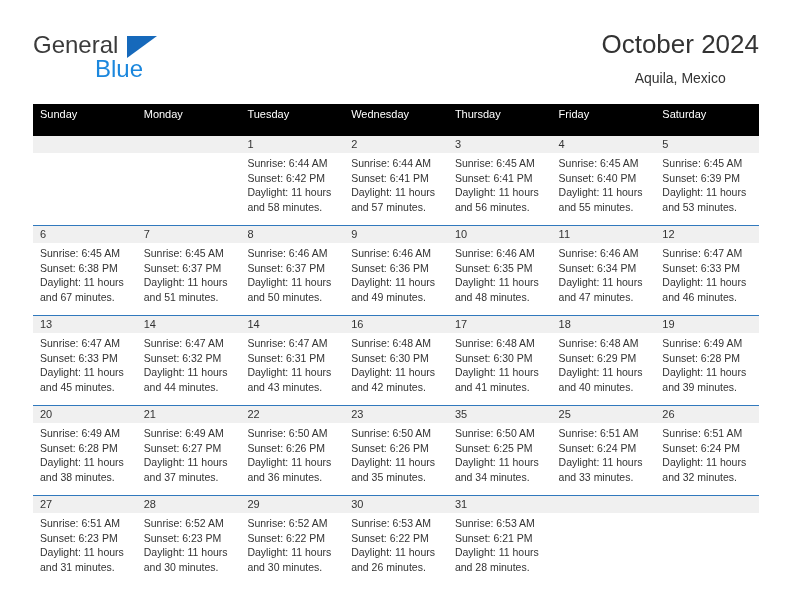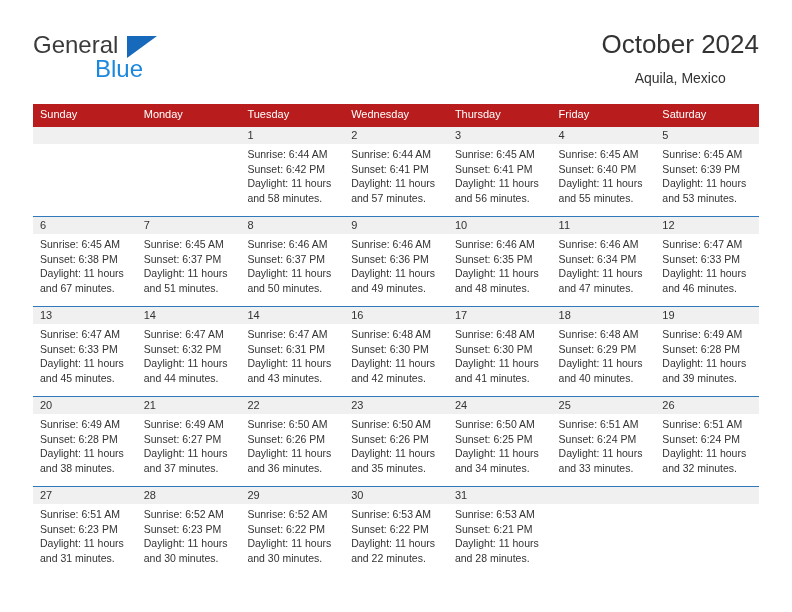--- a/index.html
+++ b/index.html
@@ -86,22 +86,22 @@
 
   
   .calendar {
     position: absolute;
     left: 33px;
     top: 104px;
     width: 726px;
   }
   .dow-row {
     display: flex;
-    background: #b91c1c;
-    height: 23px;
+    background: #000000;
+    height: 32px;
   }
   .dow {
     flex: 1 1 0;
     color: #ffffff;
     font-size: 11px;
     line-height: 21px;
     padding-left: 7px;
     box-sizing: border-box;
     overflow: hidden;
     white-space: nowrap;
@@ -391,21 +391,21 @@
           <div class="cell">
             <div class="daynum">23</div>
             <div class="info">
               <div>Sunrise: 6:50 AM</div>
               <div>Sunset: 6:26 PM</div>
               <div>Daylight: 11 hours</div>
               <div>and 35 minutes.</div>
             </div>
           </div>
           <div class="cell">
-            <div class="daynum">24</div>
+            <div class="daynum">35</div>
             <div class="info">
               <div>Sunrise: 6:50 AM</div>
               <div>Sunset: 6:25 PM</div>
               <div>Daylight: 11 hours</div>
               <div>and 34 minutes.</div>
             </div>
           </div>
           <div class="cell">
             <div class="daynum">25</div>
             <div class="info">
@@ -452,21 +452,21 @@
               <div>Daylight: 11 hours</div>
               <div>and 30 minutes.</div>
             </div>
           </div>
           <div class="cell">
             <div class="daynum">30</div>
             <div class="info">
               <div>Sunrise: 6:53 AM</div>
               <div>Sunset: 6:22 PM</div>
               <div>Daylight: 11 hours</div>
-              <div>and 22 minutes.</div>
+              <div>and 26 minutes.</div>
             </div>
           </div>
           <div class="cell">
             <div class="daynum">31</div>
             <div class="info">
               <div>Sunrise: 6:53 AM</div>
               <div>Sunset: 6:21 PM</div>
               <div>Daylight: 11 hours</div>
               <div>and 28 minutes.</div>
             </div>

